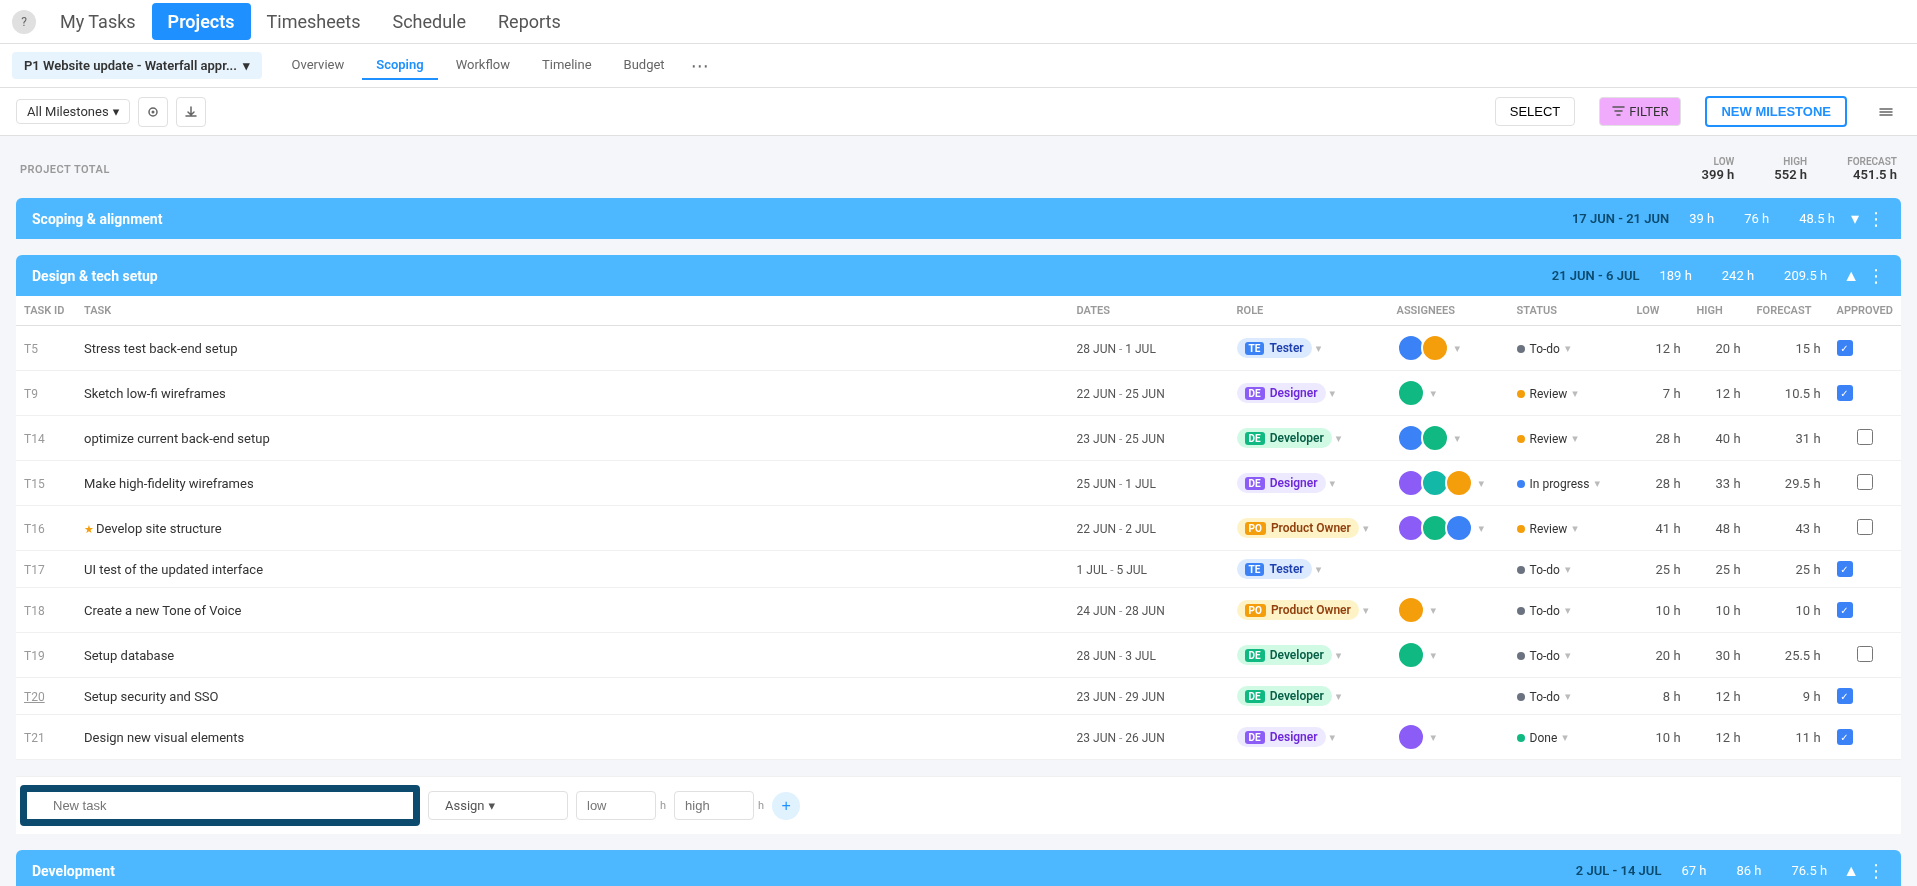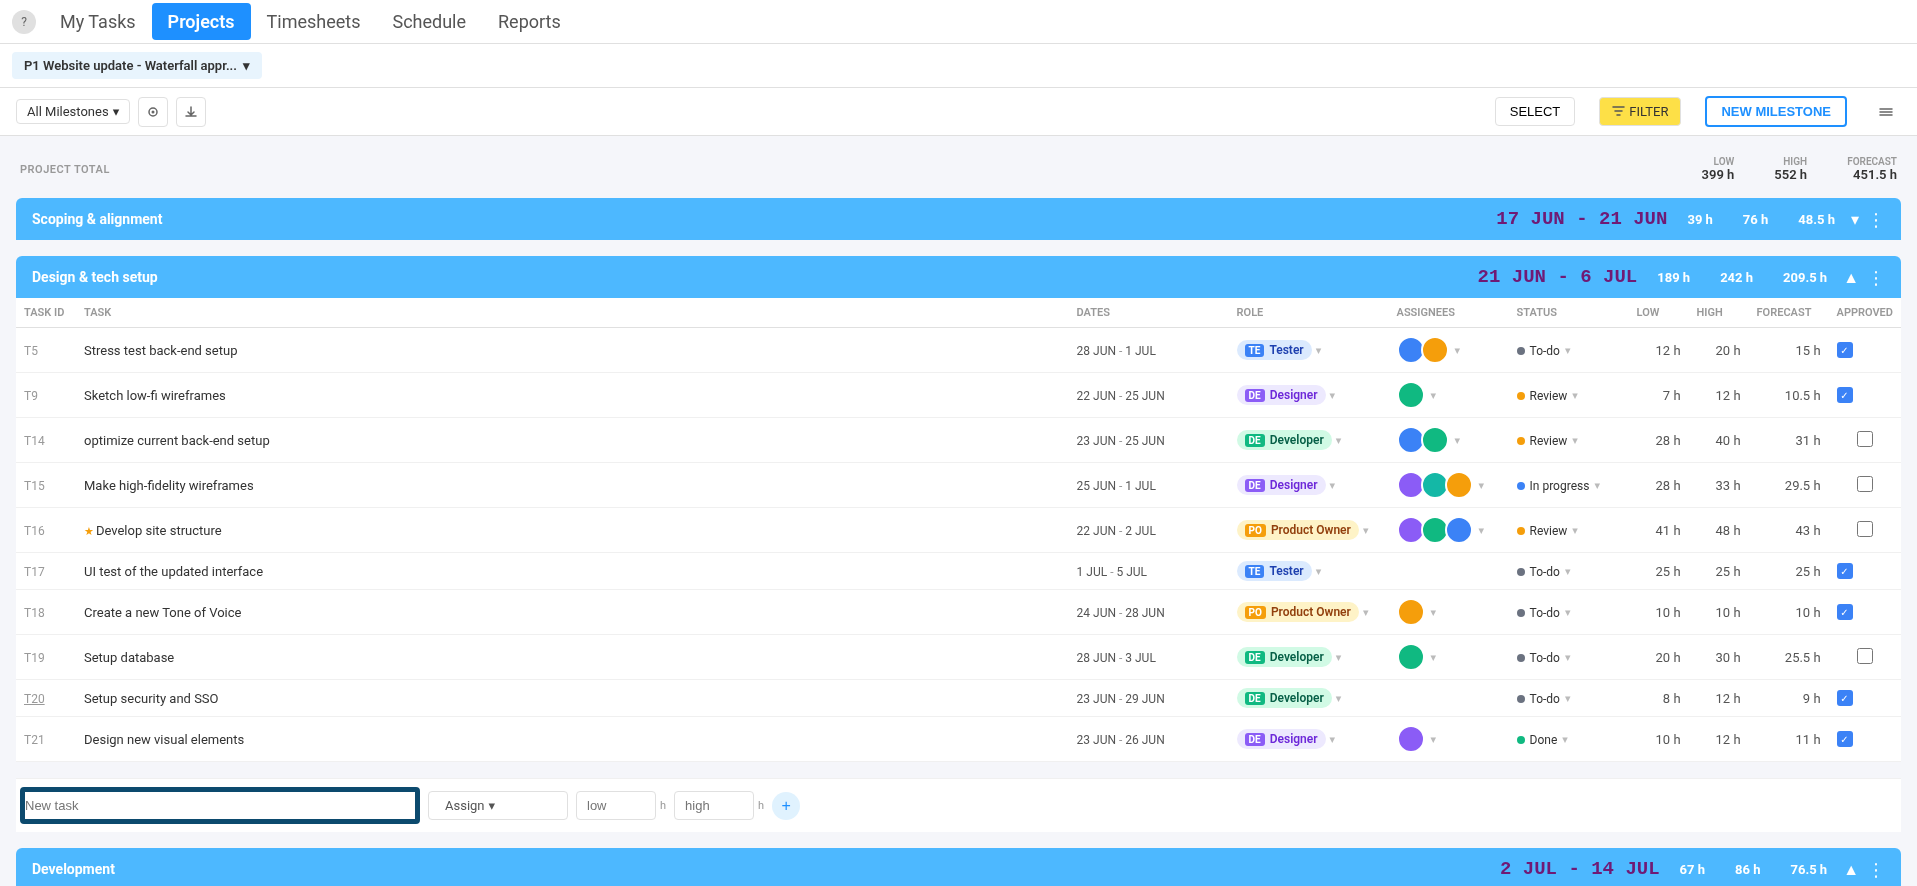--- a/index.html
+++ b/index.html
@@ -24,56 +24,56 @@
     .proj-tab { padding: 6px 14px; font-size: 13px; color: #666; cursor: pointer; border-bottom: 2px solid transparent; }
     .proj-tab.active { color: #1e90ff; border-bottom-color: #1e90ff; font-weight: 600; }
     .more-icon { margin-left: 8px; cursor: pointer; color: #666; font-size: 18px; }
 
     
     .toolbar { display: flex; align-items: center; background: #fff; border-bottom: 1px solid #e0e0e0; padding: 8px 16px; gap: 8px; }
     .milestone-select { display: flex; align-items: center; gap: 4px; border: 1px solid #e0e0e0; border-radius: 4px; padding: 4px 10px; font-size: 13px; cursor: pointer; background: #fff; }
     .toolbar-icon-btn { width: 30px; height: 30px; display: flex; align-items: center; justify-content: center; border: 1px solid #e0e0e0; border-radius: 4px; cursor: pointer; background: #fff; color: #666; font-size: 14px; }
     .toolbar-right { margin-left: auto; display: flex; align-items: center; gap: 24px; }
     .select-btn { padding: 6px 14px; border: 1px solid #e0e0e0; border-radius: 4px; background: #fff; font-size: 13px; cursor: pointer; }
-    .filter-btn { display: flex; align-items: center; gap: 4px; padding: 6px 12px; border: 1px solid #e0e0e0; border-radius: 4px; background: #fde047; font-size: 13px; cursor: pointer; }
+    .filter-btn { display: flex; align-items: center; gap: 4px; padding: 6px 12px; border: 1px solid #e0e0e0; border-radius: 4px; background: #f0abfc; font-size: 13px; cursor: pointer; }
     .new-milestone-btn { padding: 6px 14px; border: 2px solid #1e90ff; border-radius: 4px; background: #fff; color: #1e90ff; font-size: 13px; font-weight: 600; cursor: pointer; }
     .collapse-icon { width: 30px; height: 30px; display: flex; align-items: center; justify-content: center; cursor: pointer; color: #666; }
 
     
     .main-content { padding: 12px 16px; overflow-x: auto; }
 
     
     .project-total { display: flex; align-items: center; padding: 8px 4px; margin-bottom: 8px; }
     .project-total-label { font-size: 11px; font-weight: 600; color: #999; text-transform: uppercase; letter-spacing: 0.5px; }
     .totals-right { margin-left: auto; display: flex; gap: 40px; }
     .total-col { text-align: right; }
     .total-col-header { font-size: 10px; color: #999; font-weight: 600; text-transform: uppercase; }
     .total-col-value { font-size: 13px; font-weight: 600; color: #333; }
 
     
     .section-header { display: flex; align-items: center; background: #4db8ff; border-radius: 6px 6px 0 0; padding: 10px 16px; margin-bottom: 0; cursor: pointer; }
     .section-title { font-size: 14px; font-weight: 700; color: #fff; }
-    .section-dates { margin-left: auto; font-size: 19px; color: #701a75; font-weight: 600; font-family: Liberation Mono, monospace; }
+    .section-dates { margin-left: auto; font-size: 13px; color: #0c4a6e; font-weight: 600; }
     .section-stats { display: flex; gap: 30px; margin-left: 20px; }
-    .section-stat { font-size: 13px; color: #fff; font-weight: 700; }
+    .section-stat { font-size: 13px; color: #fff; font-weight: 400; }
     .section-chevron { color: #fff; font-size: 16px; margin-left: 16px; cursor: pointer; }
     .section-dots { color: #fff; font-size: 18px; margin-left: 8px; cursor: pointer; }
 
     
     .task-table { width: 100%; background: #fff; border-collapse: collapse; margin-bottom: 16px; }
     .task-table th { font-size: 11px; color: #999; font-weight: 600; text-transform: uppercase; padding: 8px 8px; border-bottom: 1px solid #e0e0e0; text-align: left; white-space: nowrap; }
     .task-table td { padding: 8px 8px; border-bottom: 1px solid #f0f0f0; vertical-align: middle; font-size: 13px; }
     .assignee-hex { width: 28px; height: 28px; border-radius: 50%; display: flex; align-items: center; justify-content: center; font-size: 10px; font-weight: 700; color: #fff; border: 2px solid #fff; margin-left: -4px; overflow: hidden; }
     .assignee-hex:first-child { margin-left: 0; }
 
     .hours-cell { text-align: right; color: #555; font-size: 12px; white-space: nowrap; }
 
     
     .new-task-row { display: flex; align-items: center; padding: 8px 4px; gap: 8px; background: #fff; border-top: 1px solid #f0f0f0; }
-    .new-task-input { border: 5px solid #0c4a6e; border-radius: 4px; padding: 6px 0; font-size: 13px; flex: 1; max-width: 400px; color: #999; }
+    .new-task-input { border: 7px solid #0c4a6e; border-radius: 4px; padding: 6px 26px; font-size: 13px; flex: 1; max-width: 400px; color: #999; }
     .assign-btn { display: flex; align-items: center; gap: 4px; padding: 6px 16px; border: 1px solid #e0e0e0; border-radius: 4px; background: #fff; font-size: 13px; color: #555; cursor: pointer; min-width: 140px; }
     .low-input { border: 1px solid #e0e0e0; border-radius: 4px; padding: 6px 10px; font-size: 13px; width: 80px; }
     .high-input { border: 1px solid #e0e0e0; border-radius: 4px; padding: 6px 10px; font-size: 13px; width: 80px; }
     .add-btn { width: 28px; height: 28px; border-radius: 50%; background: #e0f2fe; display: flex; align-items: center; justify-content: center; color: #1e90ff; font-size: 16px; cursor: pointer; border: none; }
 
     
     .col-taskid { width: 60px; }
     .col-task { min-width: 220px; }
     .col-dates { width: 160px; }
     .col-role { width: 160px; }
@@ -100,20 +100,28 @@
     <div class="nav-item">Timesheets</div>
     <div class="nav-item">Schedule</div>
     <div class="nav-item">Reports</div>
   </div>
 </div>
 
 <div class="project-bar">
   <div class="project-name">
     <span>P1 Website update - Waterfall appr...</span>
     <span>▾</span>
+  </div>
+  <div class="project-tabs">
+    <div class="proj-tab">Overview</div>
+    <div class="proj-tab active">Scoping</div>
+    <div class="proj-tab">Workflow</div>
+    <div class="proj-tab">Timeline</div>
+    <div class="proj-tab">Budget</div>
+    <span class="more-icon">⋯</span>
   </div>
 </div>
 
 <div class="toolbar">
   <div class="milestone-select">
     <span>All Milestones</span>
     <span>▾</span>
   </div>
   <div class="toolbar-icon-btn">
     <svg width="14" height="14" viewBox="0 0 14 14" fill="none">

